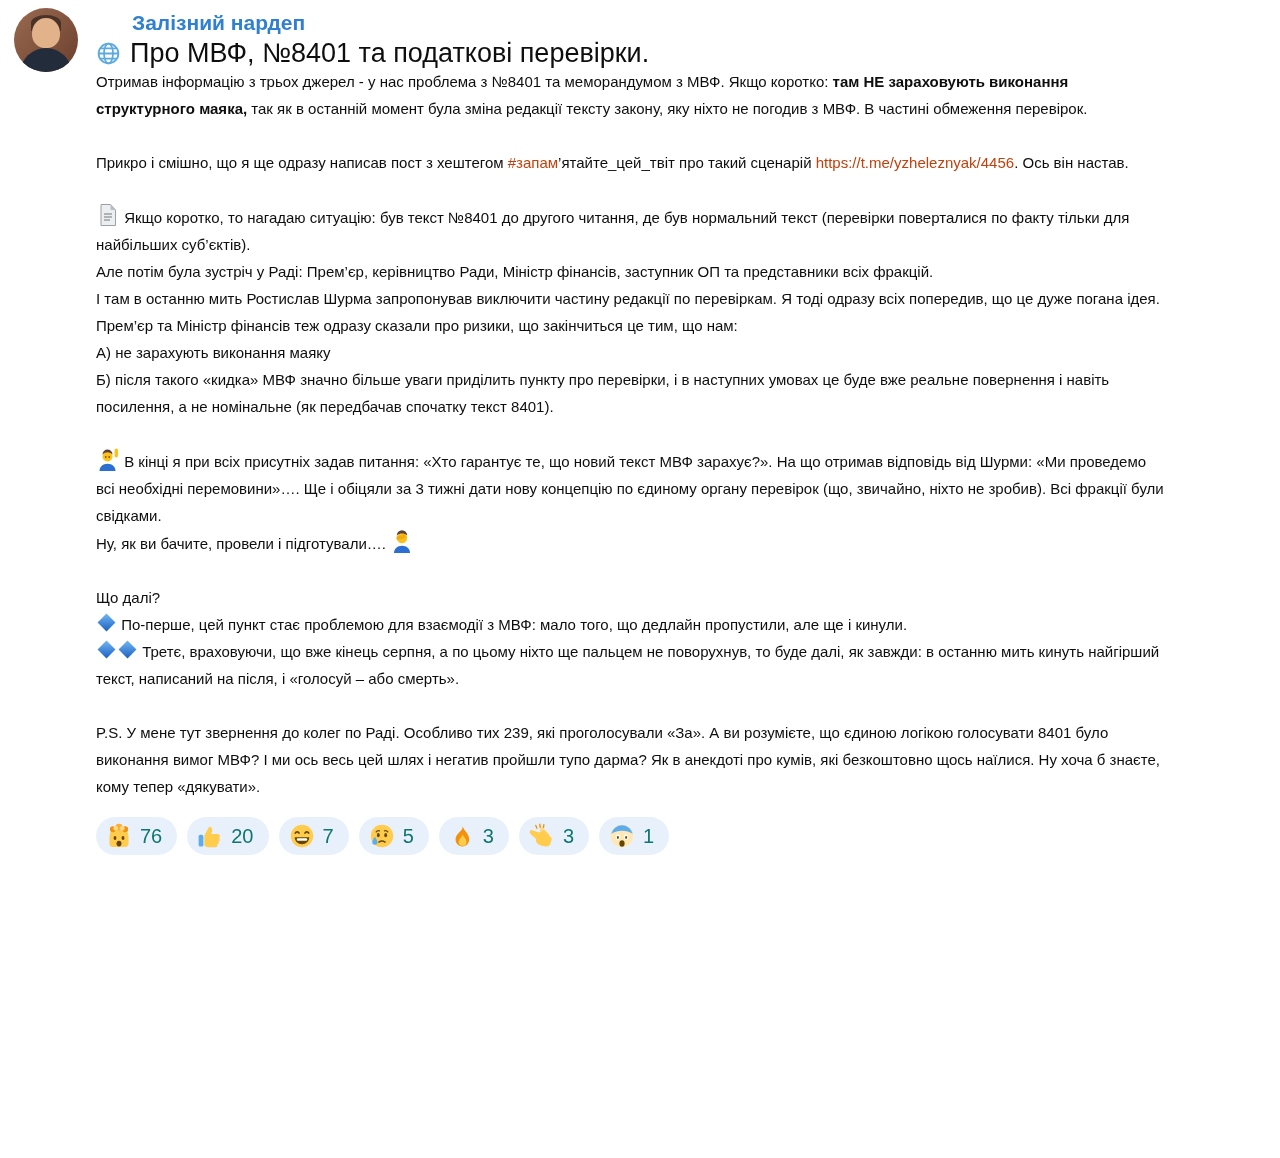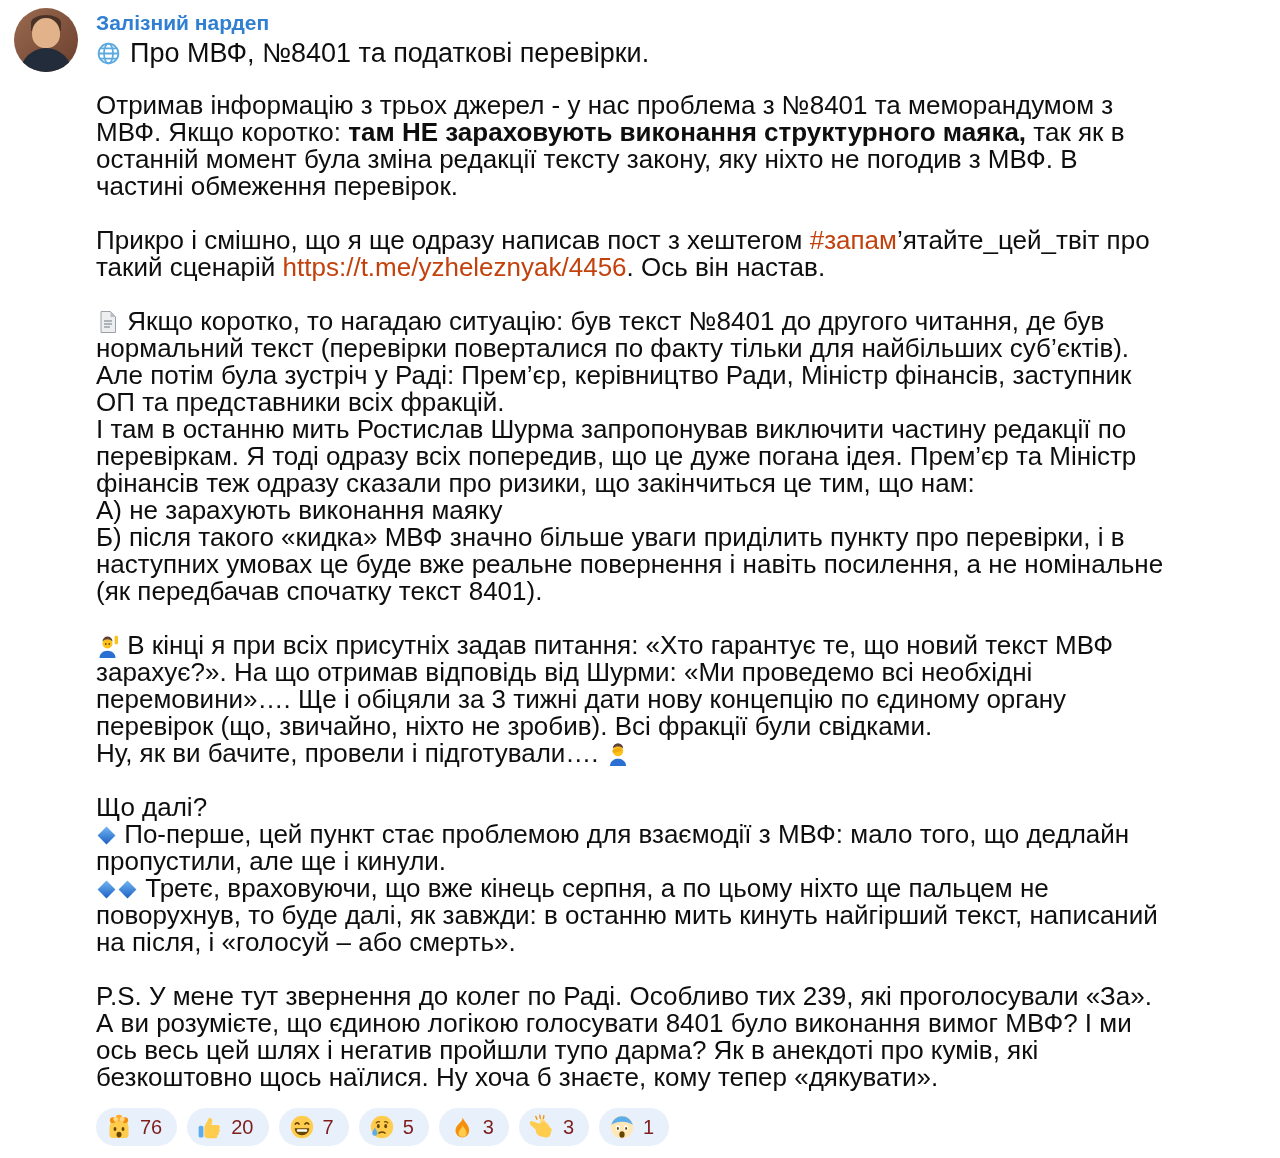--- a/index.html
+++ b/index.html
@@ -8,39 +8,39 @@
     font-family:"Liberation Sans","DejaVu Sans",sans-serif;
     color:#0e0e0e;overflow:hidden;
   }
   .post{position:relative;padding:10px 0 0 0;}
   .avatar{position:absolute;left:14px;top:8px;width:64px;height:64px;border-radius:50%;
     overflow:hidden;background:linear-gradient(135deg,#9a6a50,#6b3f2e);cursor:pointer;}
   .avatar .hair{position:absolute;left:17px;top:7px;width:30px;height:16px;border-radius:50% 50% 0 0;background:#4a3326;}
   .avatar .head{position:absolute;left:18px;top:10px;width:28px;height:30px;border-radius:50% 50% 45% 45%;background:#e2b28a;}
   .avatar .torso{position:absolute;left:6px;top:40px;width:52px;height:30px;border-radius:26px 26px 0 0;background:#222c3a;}
   .content{margin-left:96px;width:1072px;}
-  .channel-name{color:#2f7fd2;font-size:21px;font-weight:bold;line-height:26px;cursor:pointer;}
+  .channel-name{color:#2f7fd2;font-size:21px;font-weight:bold;line-height:26px;cursor:pointer;margin-left:36px;}
   .title-line{font-size:27px;line-height:30px;margin-top:2px;display:flex;align-items:center;gap:9px;}
-  .msg{margin-top:24px;font-size:26px;line-height:27px;}
+  .msg{font-size:15px;line-height:27px;}
   .para{margin:0 0 27px 0;white-space:pre-wrap;}
   .para:last-child{margin-bottom:0;}
   .b{font-weight:bold;}
   .lnk{color:#c2410c;cursor:pointer;}
   .emo{display:inline-block;width:24px;height:24px;vertical-align:-4px;}
   .emo svg{width:100%;height:100%;display:block;}
   .emo[data-name="blue-diamond-icon"]{width:21px;height:21px;vertical-align:-3px;}
   .title-ico{display:inline-block;width:25px;height:25px;flex:0 0 auto;}
   .title-ico svg{width:100%;height:100%;display:block;}
   .reactions{display:flex;gap:10px;margin:17px 0 0 0;}
   .reaction{display:flex;align-items:center;gap:8px;background:#e8f1fb;border:none;
     border-radius:19px;height:38px;padding:0 15px 0 10px;cursor:pointer;
     font-family:inherit;}
   .r-ico{display:inline-block;width:26px;height:26px;}
   .r-ico svg{width:100%;height:100%;display:block;}
-  .r-count{color:#7f1d1d;font-size:20px;line-height:1;}
+  .r-count{color:#0f766e;font-size:20px;line-height:1;}
 </style>
 </head>
 <body>
 
 <div class="post" data-name="telegram-post">
   <div class="avatar" data-name="avatar">
     <div class="hair" data-name="avatar-hair"></div>
     <div class="head" data-name="avatar-face"></div>
     <div class="torso" data-name="avatar-torso"></div>
   </div>

